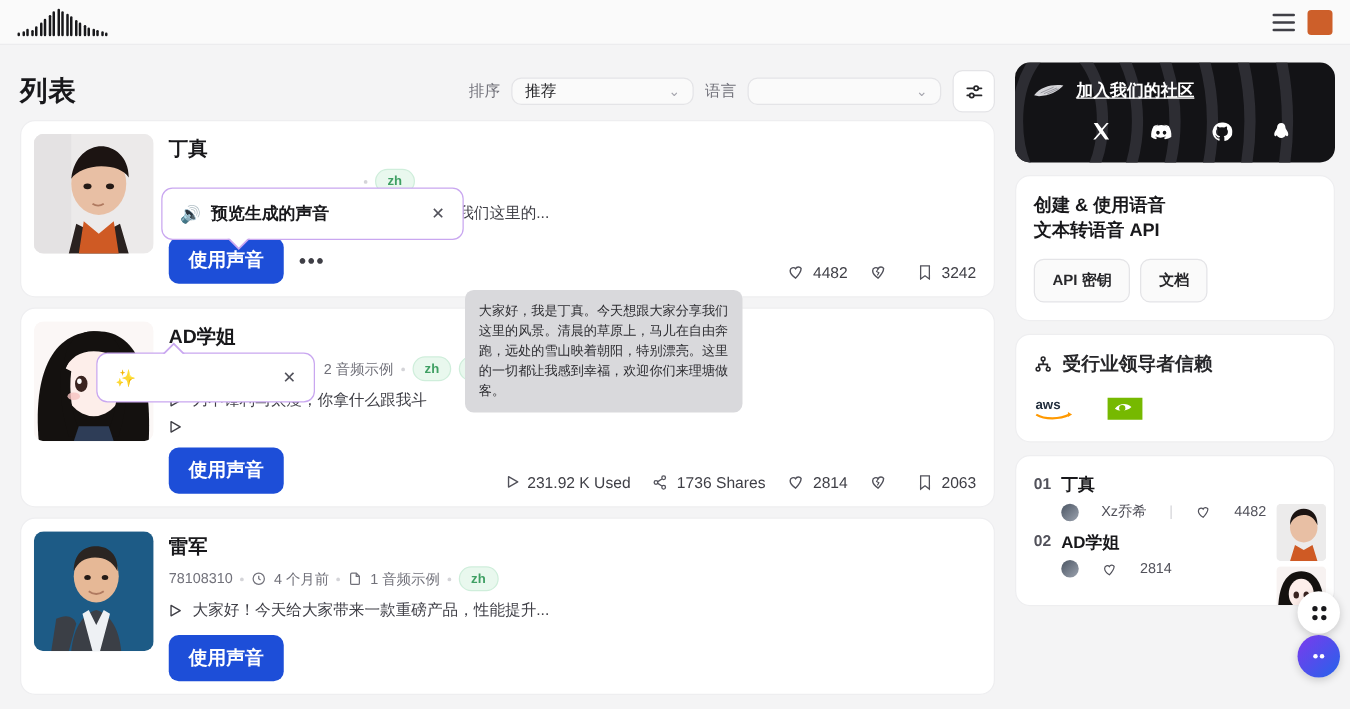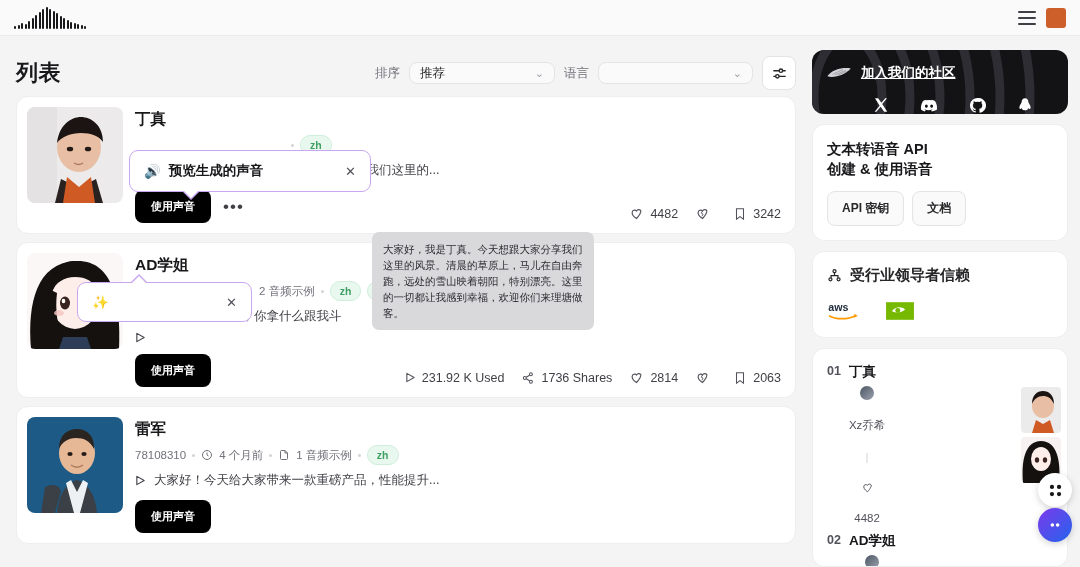--- a/index.html
+++ b/index.html
@@ -57,21 +57,21 @@
   .meta .dot { width: 3px; height: 3px; background: #d4d4d8; border-radius: 50%; }
   .mini-av { width: 14px; height: 14px; border-radius: 50%; background: linear-gradient(135deg,#2b2b2b 40%,#d9d9d9 60%); }
   .tag { border-radius: 10px; padding: 2px 9px; font-size: 10.5px; font-weight: 600; line-height: 14px; }
   .tag.zh { background: #e9f8ee; color: #3f9f63; border: 1px solid #cfeedb; }
   .tag.g  { background: #e9f8ee; color: #3f9f63; border: 1px solid #cfeedb; }
   .tag.b  { background: #e8eefc; color: #5b73c4; border: 1px solid #d3dffa; }
   .tag.o  { background: #fdece4; color: #d0653a; border: 1px solid #fadac9; }
   .line { display: flex; align-items: center; gap: 8px; font-size: 12.5px; color: #3f3f46; margin-top: 7px; }
   .tri { width: 11px; height: 11px; flex: none; }
   .ctrls { display: flex; align-items: center; gap: 12px; margin-top: 11px; }
-  .use-btn { background: #000000; color: #fff; font-size: 11px; font-weight: 600;
+  .use-btn { background: #1d4ed8; color: #fff; font-size: 15px; font-weight: 600;
              border-radius: 8px; padding: 9px 16px; }
   .dots { color: #3f3f46; font-size: 17px; letter-spacing: 1px; line-height: 10px; }
   .stats { position: absolute; right: 4px; bottom: 2px; display: flex; align-items: center;
            gap: 17px; font-size: 12.5px; color: #3f3f46; }
   .stat { display: flex; align-items: center; gap: 6px; }
 
   
   .pop {
     position: absolute; background: #fff; border: 1.4px solid #c9a7f0; border-radius: 9px;
     padding: 11px 14px; display: flex; align-items: center; gap: 8px; z-index: 30;
@@ -103,21 +103,21 @@
   .api-title { font-size: 14.5px; font-weight: 700; line-height: 20px; }
   .api-btns { display: flex; gap: 8px; margin-top: 12px; }
   .ghost-btn { border: 1px solid #e4e4e7; background: #fafafa; border-radius: 8px;
                padding: 8px 14px; font-size: 12px; font-weight: 600; color: #27272a; }
   .trust-head { display: flex; align-items: center; gap: 8px; font-size: 15px; font-weight: 600; color: #27272a; }
   .brands { display: flex; align-items: center; gap: 16px; margin-top: 14px; }
   .best-title { font-size: 15.5px; font-weight: 700; margin-bottom: 10px; }
   .best-row { display: flex; align-items: flex-start; gap: 8px; margin-bottom: 8px; }
   .rank { font-size: 12.5px; color: #52525b; font-weight: 600; padding-top: 1px; }
   .bname { font-size: 13.5px; font-weight: 700; }
-  .bsub { display: flex; align-items: center; gap: 18px; font-size: 11.5px; color: #52525b; margin-top: 5px; flex-direction: column; }
+  .bsub { display: flex; align-items: center; gap: 18px; font-size: 11.5px; color: #52525b; margin-top: 5px; }
   .bsub .sep { color: #d4d4d8; }
   .b-av { width: 14px; height: 14px; border-radius: 50%; background: linear-gradient(135deg,#4b5563,#9ca3af); }
 
   
   .float { position: absolute; right: 8px; z-index: 40; width: 34px; height: 34px; border-radius: 50%;
            display: flex; align-items: center; justify-content: center; box-shadow: 0 2px 7px rgba(0,0,0,.18); }
   #float-grid { top: 473px; background: #fff; }
   #float-chat { top: 508px; background: linear-gradient(135deg,#7c3aed,#2563eb); }
 
   .right-thumb { position: absolute; right: 6px; width: 40px; height: 46px; border-radius: 4px; overflow: hidden; }
@@ -435,22 +435,22 @@
           </span>
           <span>
             <svg width="16" height="16" viewBox="0 0 24 24" fill="#fff">
                 <path d="M12 2c3 0 5 2.3 5 5.3 0 1.3.6 2 1.4 3.2 1 1.5 2 3.3 2 5.2 0 1.4-.6 2.3-1.4 2.3-.7 0-1.2-.6-1.6-1.5-.8 2-2.8 3.5-5.4 3.5s-4.6-1.5-5.4-3.5c-.4.9-.9 1.5-1.6 1.5-.8 0-1.4-.9-1.4-2.3 0-1.9 1-3.7 2-5.2.8-1.2 1.4-1.9 1.4-3.2C7 4.3 9 2 12 2z"></path>
               </svg>
           </span>
         </div>
       </div>
 
       <div class="panel">
+        <div class="api-title">创建 &amp; 使用语音</div>
         <div class="api-title">文本转语音 API</div>
-        <div class="api-title">创建 &amp; 使用语音</div>
         <div class="api-btns">
           <div class="ghost-btn">API 密钥</div>
           <div class="ghost-btn">文档</div>
         </div>
       </div>
 
       <div class="panel">
         <div class="trust-head">
           <svg width="15" height="15" viewBox="0 0 24 24" fill="none" stroke="#27272a" stroke-width="2">
             <circle cx="12" cy="5" r="2.4"></circle>

